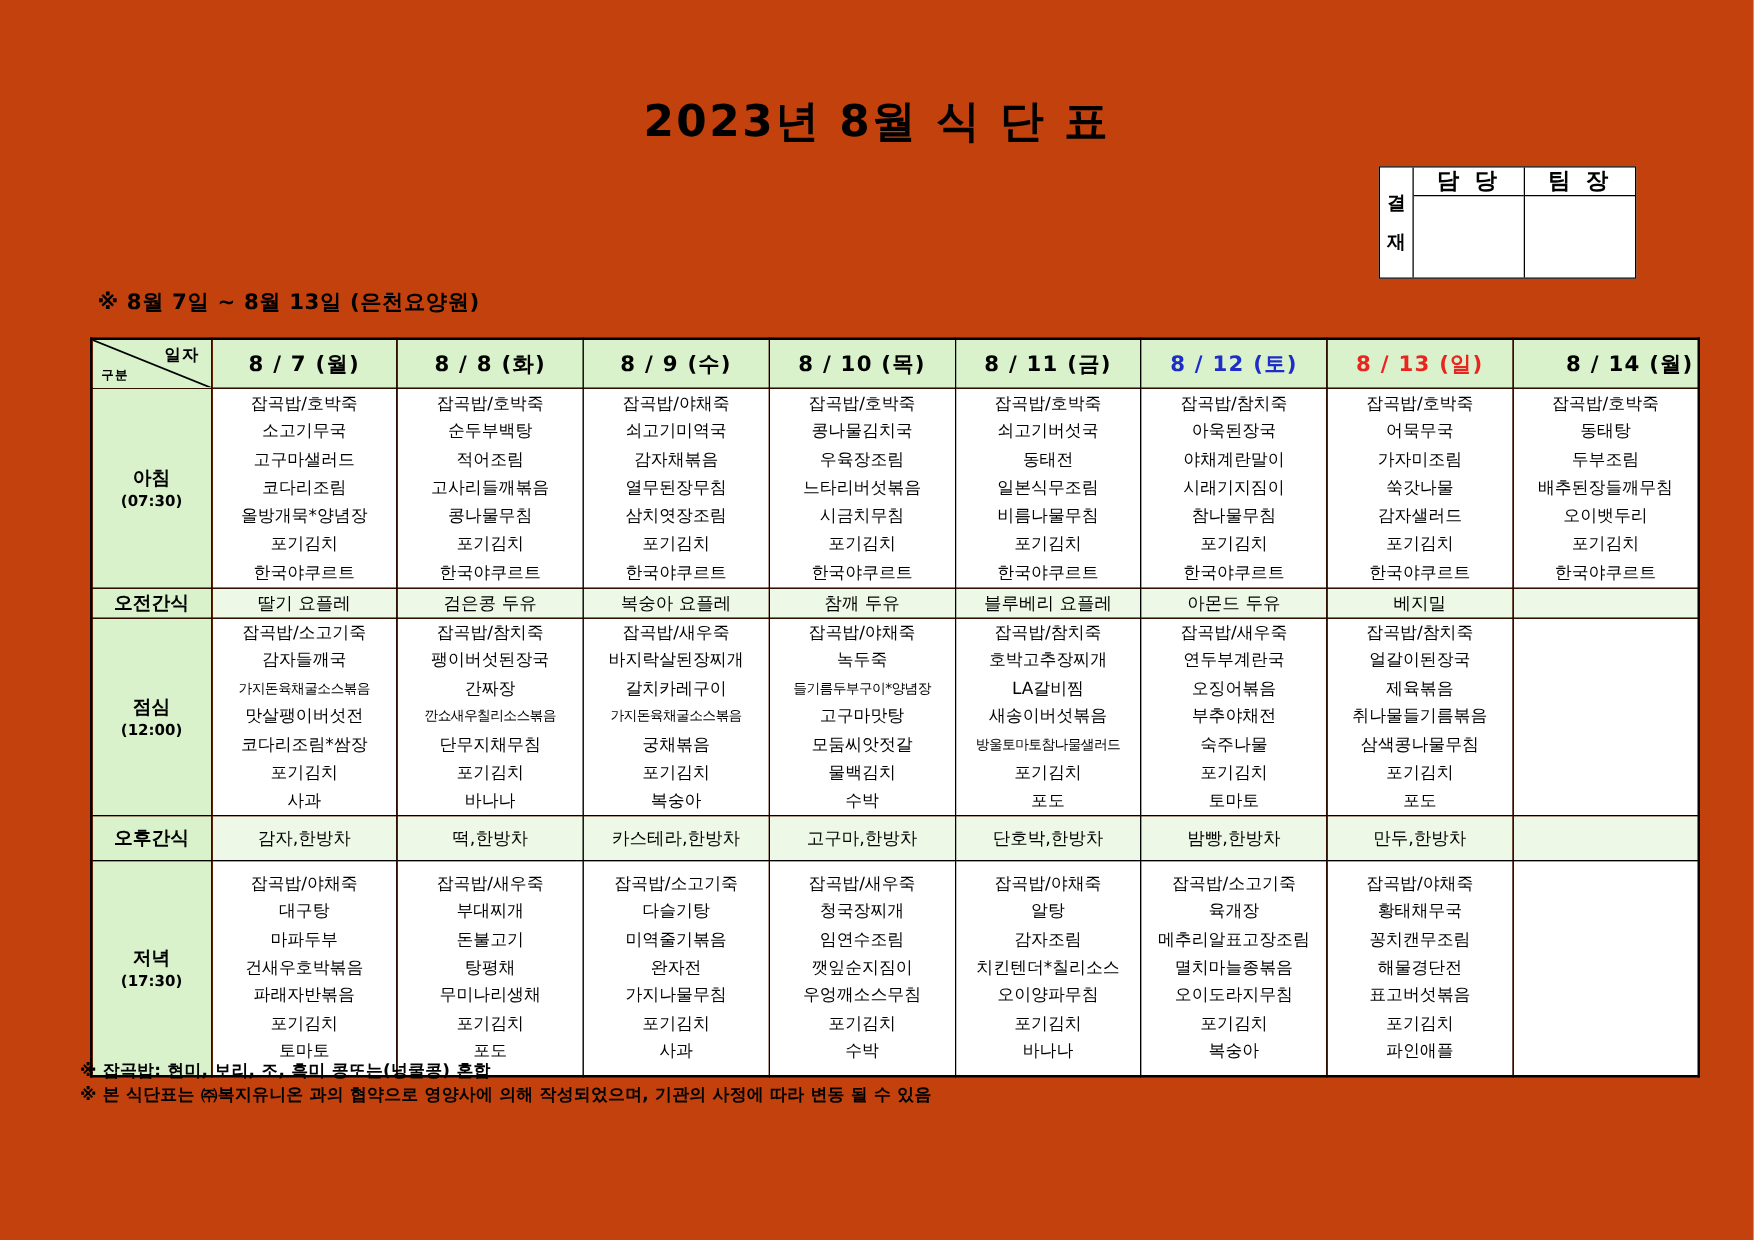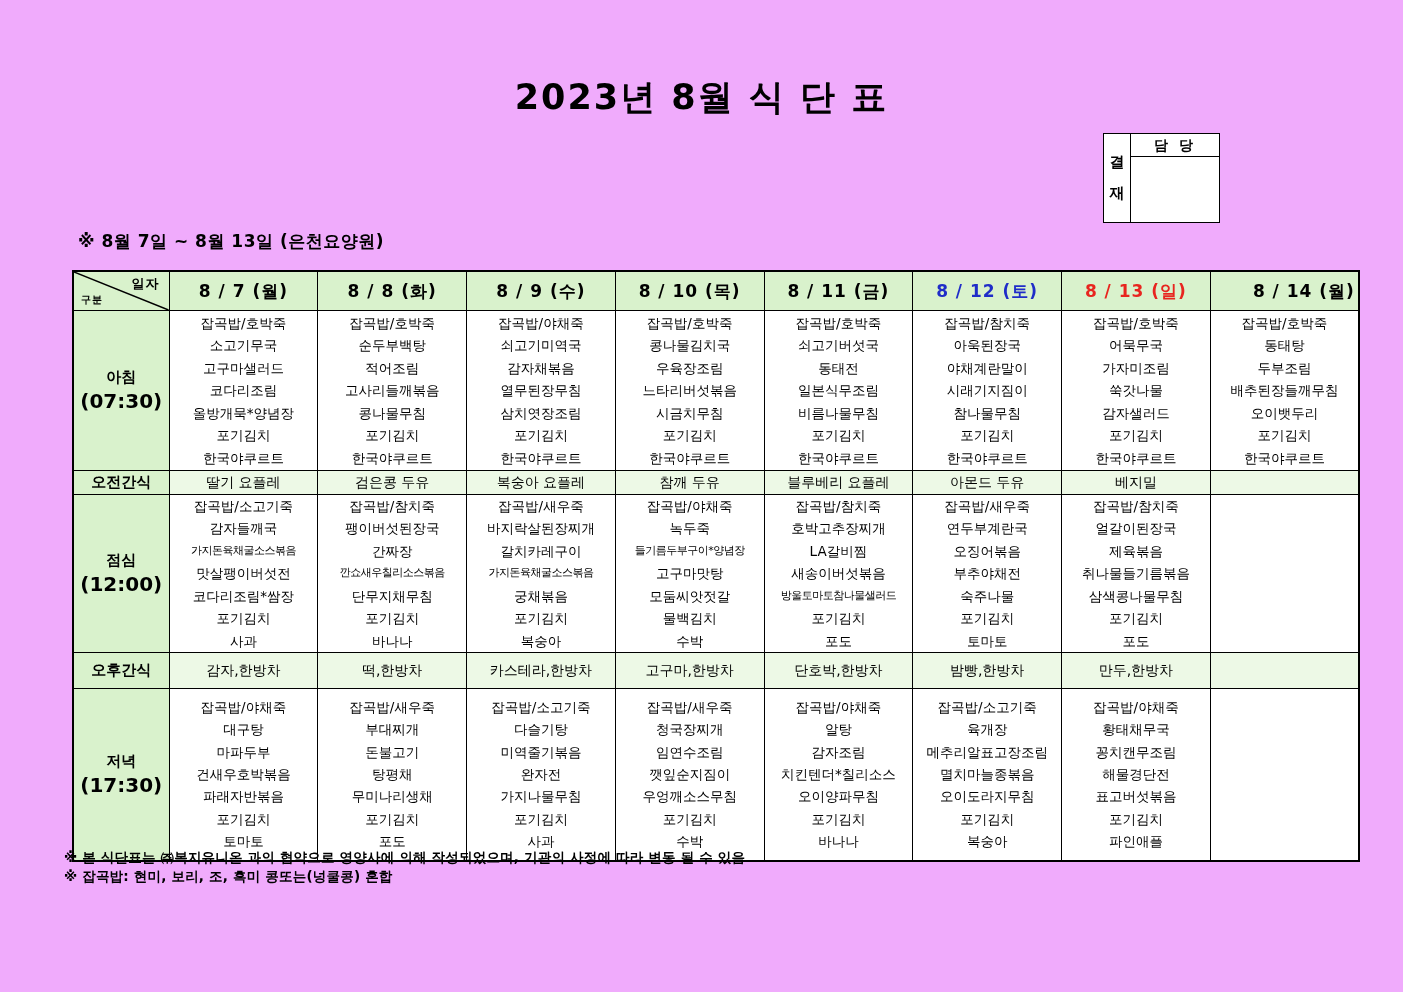--- a/index.html
+++ b/index.html
@@ -4,21 +4,21 @@
 <style>
   :root{
     --green:#d9f2cc;
     --snack-green:#edf9e6;
     --border:#000000;
   }
   html,body{margin:0;padding:0;background:#ffffff;}
   .page{
     position:relative;
     width:1403px;height:992px;
-    background:#f0abfc;
+    background:#c2410c;
     font-family:"DejaVu Sans","Liberation Sans",sans-serif;
     color:#000;
     overflow:hidden;
   }
   .title{
     position:absolute;top:74px;left:0;width:100%;
     margin:0;text-align:center;
     font-size:35px;font-weight:bold;letter-spacing:2px;
   }
   
@@ -30,21 +30,21 @@
   .ap-label{
     width:26px;height:88px;
     display:flex;flex-direction:column;align-items:center;justify-content:center;
     gap:12px;font-weight:bold;font-size:15px;
     border-right:1px solid var(--border);
   }
   .ap-col{width:88px;}
   .ap-col.second{border-left:1px solid var(--border);}
   .ap-head{
     height:22px;line-height:22px;text-align:center;
-    font-weight:bold;font-size:14px;letter-spacing:3px;
+    font-weight:bold;font-size:18px;letter-spacing:3px;
     border-bottom:1px solid var(--border);
   }
   .ap-sign{height:65px;}
   .subtitle{
     position:absolute;left:78px;top:230px;
     font-weight:bold;font-size:17px;letter-spacing:0.5px;
   }
   
   table.menu{
     position:absolute;left:72px;top:270px;width:1288px;
@@ -66,21 +66,21 @@
   .corner-bottom{position:absolute;bottom:3px;left:7px;font-size:10px;font-weight:bold;}
   tbody tr:nth-child(1){height:160px;}
   tbody tr:nth-child(2){height:24px;}
   tbody tr:nth-child(3){height:158px;}
   tbody tr:nth-child(4){height:36px;}
   tbody tr:nth-child(5){height:172px;}
   th.row-label{
     background:var(--green);
     font-size:15px;font-weight:bold;text-align:center;vertical-align:middle;
   }
-  th.row-label .row-time{font-size:20px;font-weight:bold;margin-top:2px;}
+  th.row-label .row-time{font-size:12px;font-weight:bold;margin-top:2px;}
   td.meal-cell{background:#ffffff;vertical-align:middle;text-align:center;}
   td.meal-cell div{
     line-height:22.4px;font-size:13.5px;white-space:nowrap;
   }
   td.meal-cell div.condensed{font-size:11px;letter-spacing:-0.5px;}
   tr.snack td{
     background:var(--snack-green);
     font-size:14px;text-align:center;vertical-align:middle;white-space:nowrap;
   }
   td.thick-left,th.thick-left{border-left-width:2px;}
@@ -96,20 +96,24 @@
 
   <h1 class="title">2023년 8월 식 단 표</h1>
 
   <div class="approval">
     <div class="ap-label">
       <span>결</span>
       <span>재</span>
     </div>
     <div class="ap-col">
       <div class="ap-head">담 당</div>
+      <div class="ap-sign"></div>
+    </div>
+    <div class="ap-col second">
+      <div class="ap-head">팀 장</div>
       <div class="ap-sign"></div>
     </div>
   </div>
 
   <div class="subtitle">※ 8월 7일 ~ 8월 13일 (은천요양원)</div>
 
   <table class="menu">
     <colgroup>
       <col style="width:96px">
       <col>
@@ -382,17 +386,17 @@
             <div>표고버섯볶음</div>
             <div>포기김치</div>
             <div>파인애플</div>
           </td>
           <td class="meal-cell"></td>
         </tr>
       </tbody>
   </table>
 
   <div class="footnotes">
+    <div>※ 잡곡밥: 현미, 보리, 조, 흑미 콩또는(넝쿨콩) 혼합</div>
     <div>※ 본 식단표는 ㈜복지유니온 과의 협약으로 영양사에 의해 작성되었으며, 기관의 사정에 따라 변동 될 수 있음</div>
-    <div>※ 잡곡밥: 현미, 보리, 조, 흑미 콩또는(넝쿨콩) 혼합</div>
   </div>
 
 </div>
 
 </body></html>

